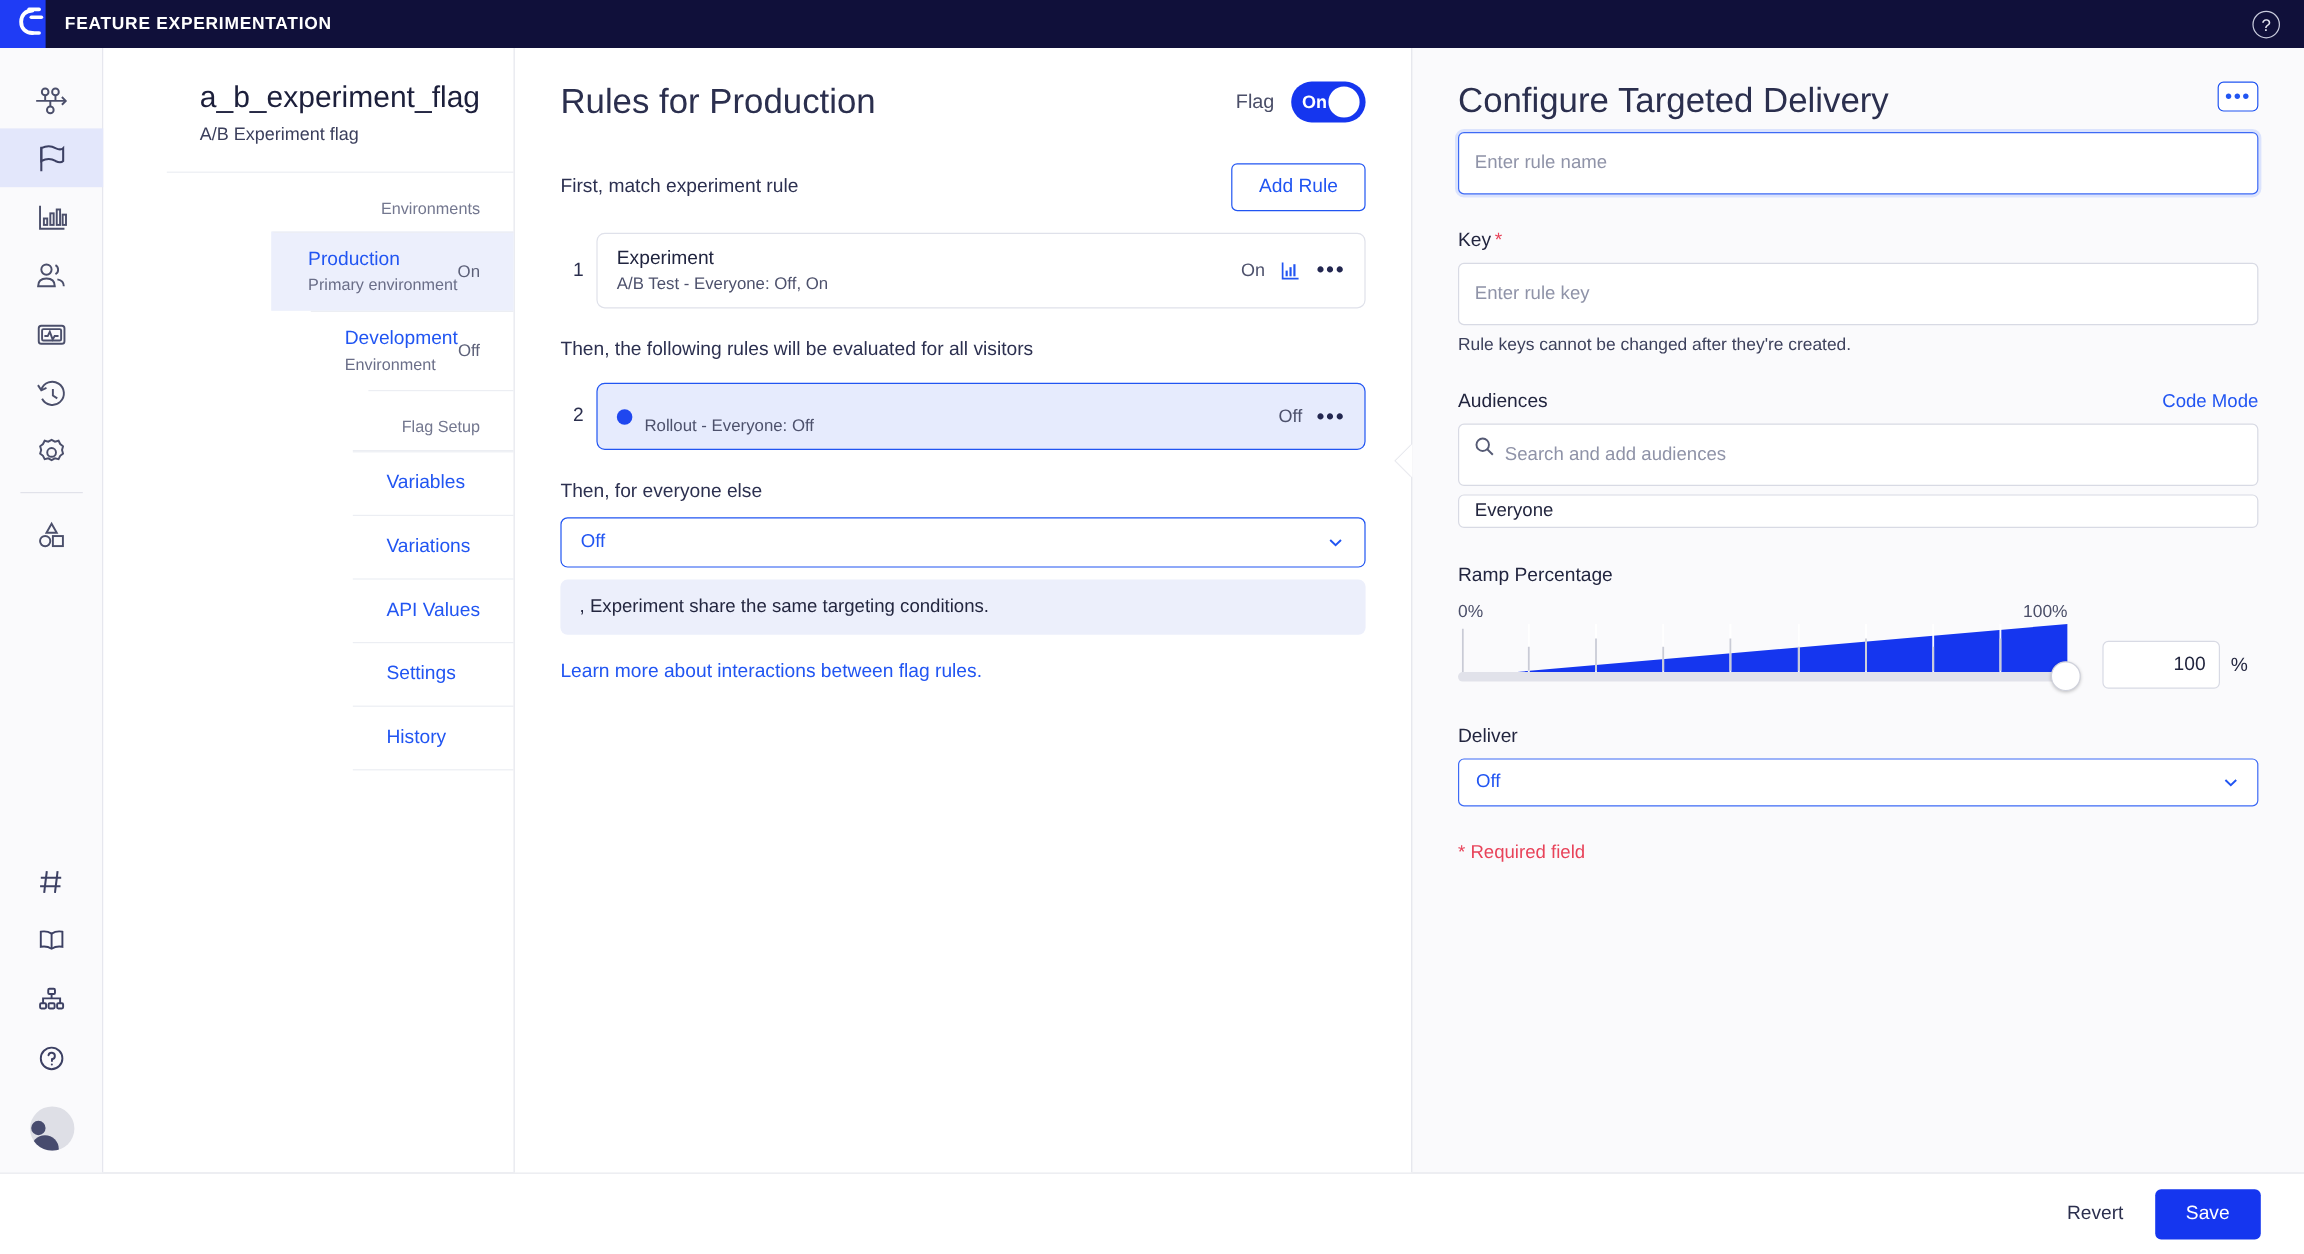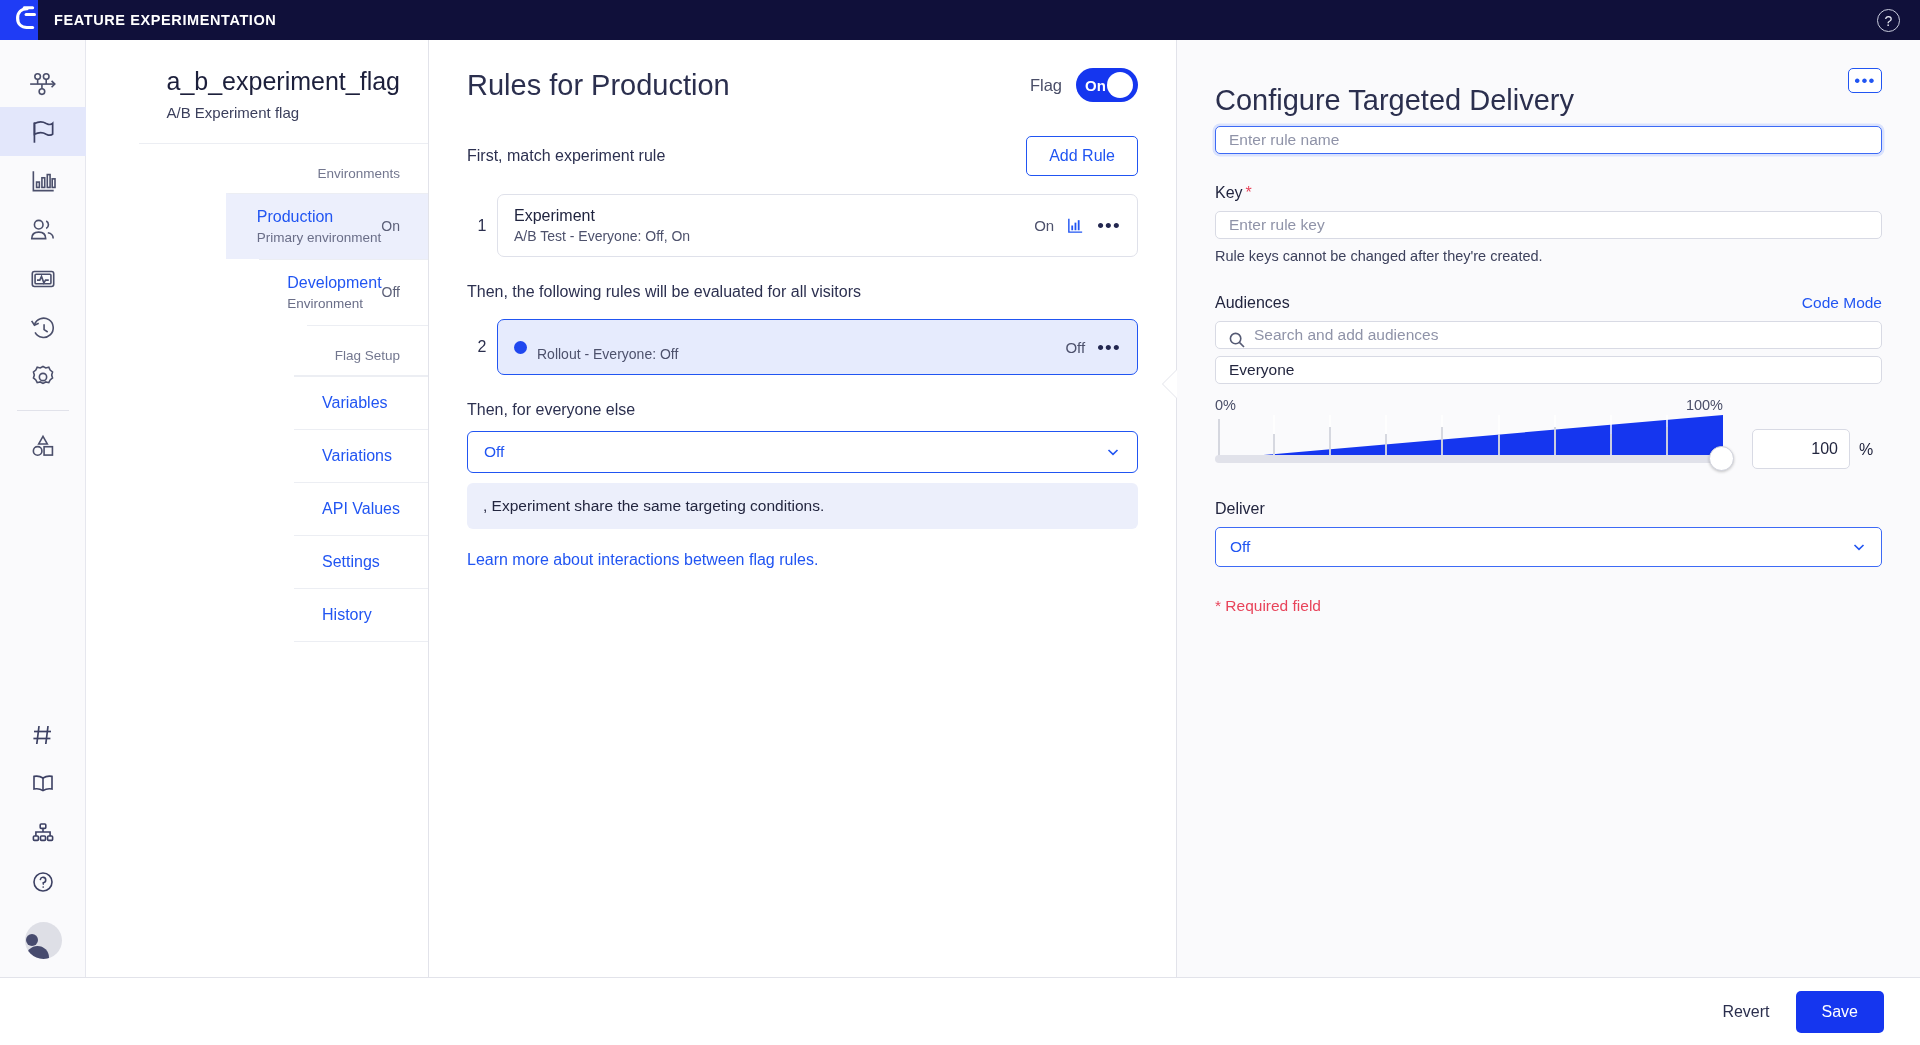--- a/index.html
+++ b/index.html
@@ -146,32 +146,32 @@
     position: absolute; right: -1px; top: 330px;
     width: 0; height: 0; border-top: 14px solid transparent;
     border-bottom: 14px solid transparent; border-right: 14px solid #ffffff;
     filter: drop-shadow(-1px 0 0 #e2e3ea);
   }
 
   
   .configpanel { flex: 1 1 auto; background: #fafafc; display: flex; flex-direction: column; min-width: 0; }
   .config-body { flex: 1 1 auto; padding: 28px 38px 0 38px; overflow: hidden; }
   .config-header { display: flex; align-items: flex-start; justify-content: space-between; }
-  .config-title { font-size: 29px; color: #2b2f4e; font-weight: normal; margin-top: 16px; }
+  .config-title { font-size: 29px; color: #2b2f4e; font-weight: normal; }
   .kebab-btn {
     border: 1.4px solid #2155f2; border-radius: 5px; width: 34px; height: 25px;
     display: flex; align-items: center; justify-content: center; cursor: pointer;
     color: #2155f2; font-size: 17px; letter-spacing: 1.2px; line-height: 1; background: #fff;
   }
   .field-label-row { display: flex; justify-content: space-between; align-items: baseline; margin-top: 30px; }
   .field-label { font-size: 16px; color: #22253f; }
   .req { color: #e8435a; margin-left: 3px; }
   .field-link { font-size: 15.5px; color: #2155f2; cursor: pointer; }
   .text-input {
-    margin-top: 9px; width: 100%; height: 28px; border-radius: 5px;
+    margin-top: 9px; width: 100%; height: 52px; border-radius: 5px;
     border: 1px solid #d8dae4; padding: 0 13px; font-size: 15.5px;
     background: #ffffff; color: #a21caf; font-family: "Liberation Sans", sans-serif;
   }
   .text-input.focused { border: 1.5px solid #3d6af5; box-shadow: 0 0 0 2.5px #dbe3fd; }
   .text-input::placeholder { color: #8f93a8; }
   .hint { font-size: 14.5px; color: #3d415c; margin-top: 9px; }
   .search-wrap { position: relative; margin-top: 9px; }
   .search-wrap .text-input { margin-top: 0; padding-left: 38px; }
   .search-ico { position: absolute; left: 13px; top: 10px; color: #555a74; }
   .aud-chip {
@@ -484,20 +484,21 @@
         </div>
         <div class="search-wrap">
           <svg class="search-ico" width="18" height="18" viewBox="0 0 18 18" fill="none" stroke="#555a74" stroke-width="1.6">
             <circle cx="7.6" cy="7.6" r="5.2"></circle>
               <line x1="11.4" y1="11.4" x2="16" y2="16"></line>
           </svg>
           <input class="text-input" value="" placeholder="Search and add audiences" style="">
         </div>
         <div class="aud-chip">Everyone</div>
 
+        <div class="ramp-label">Ramp Percentage</div>
 
         <div class="slider-area">
           <div class="slider-box">
             <div class="slider-ends">
               <span>0%</span>
               <span>100%</span>
             </div>
             <div class="slider-graph">
               <svg class="ramp-tri" width="505" height="44" viewBox="0 0 505 44">
                 <polygon points="0,44 505,0 505,44" fill="#1536ef"></polygon>

